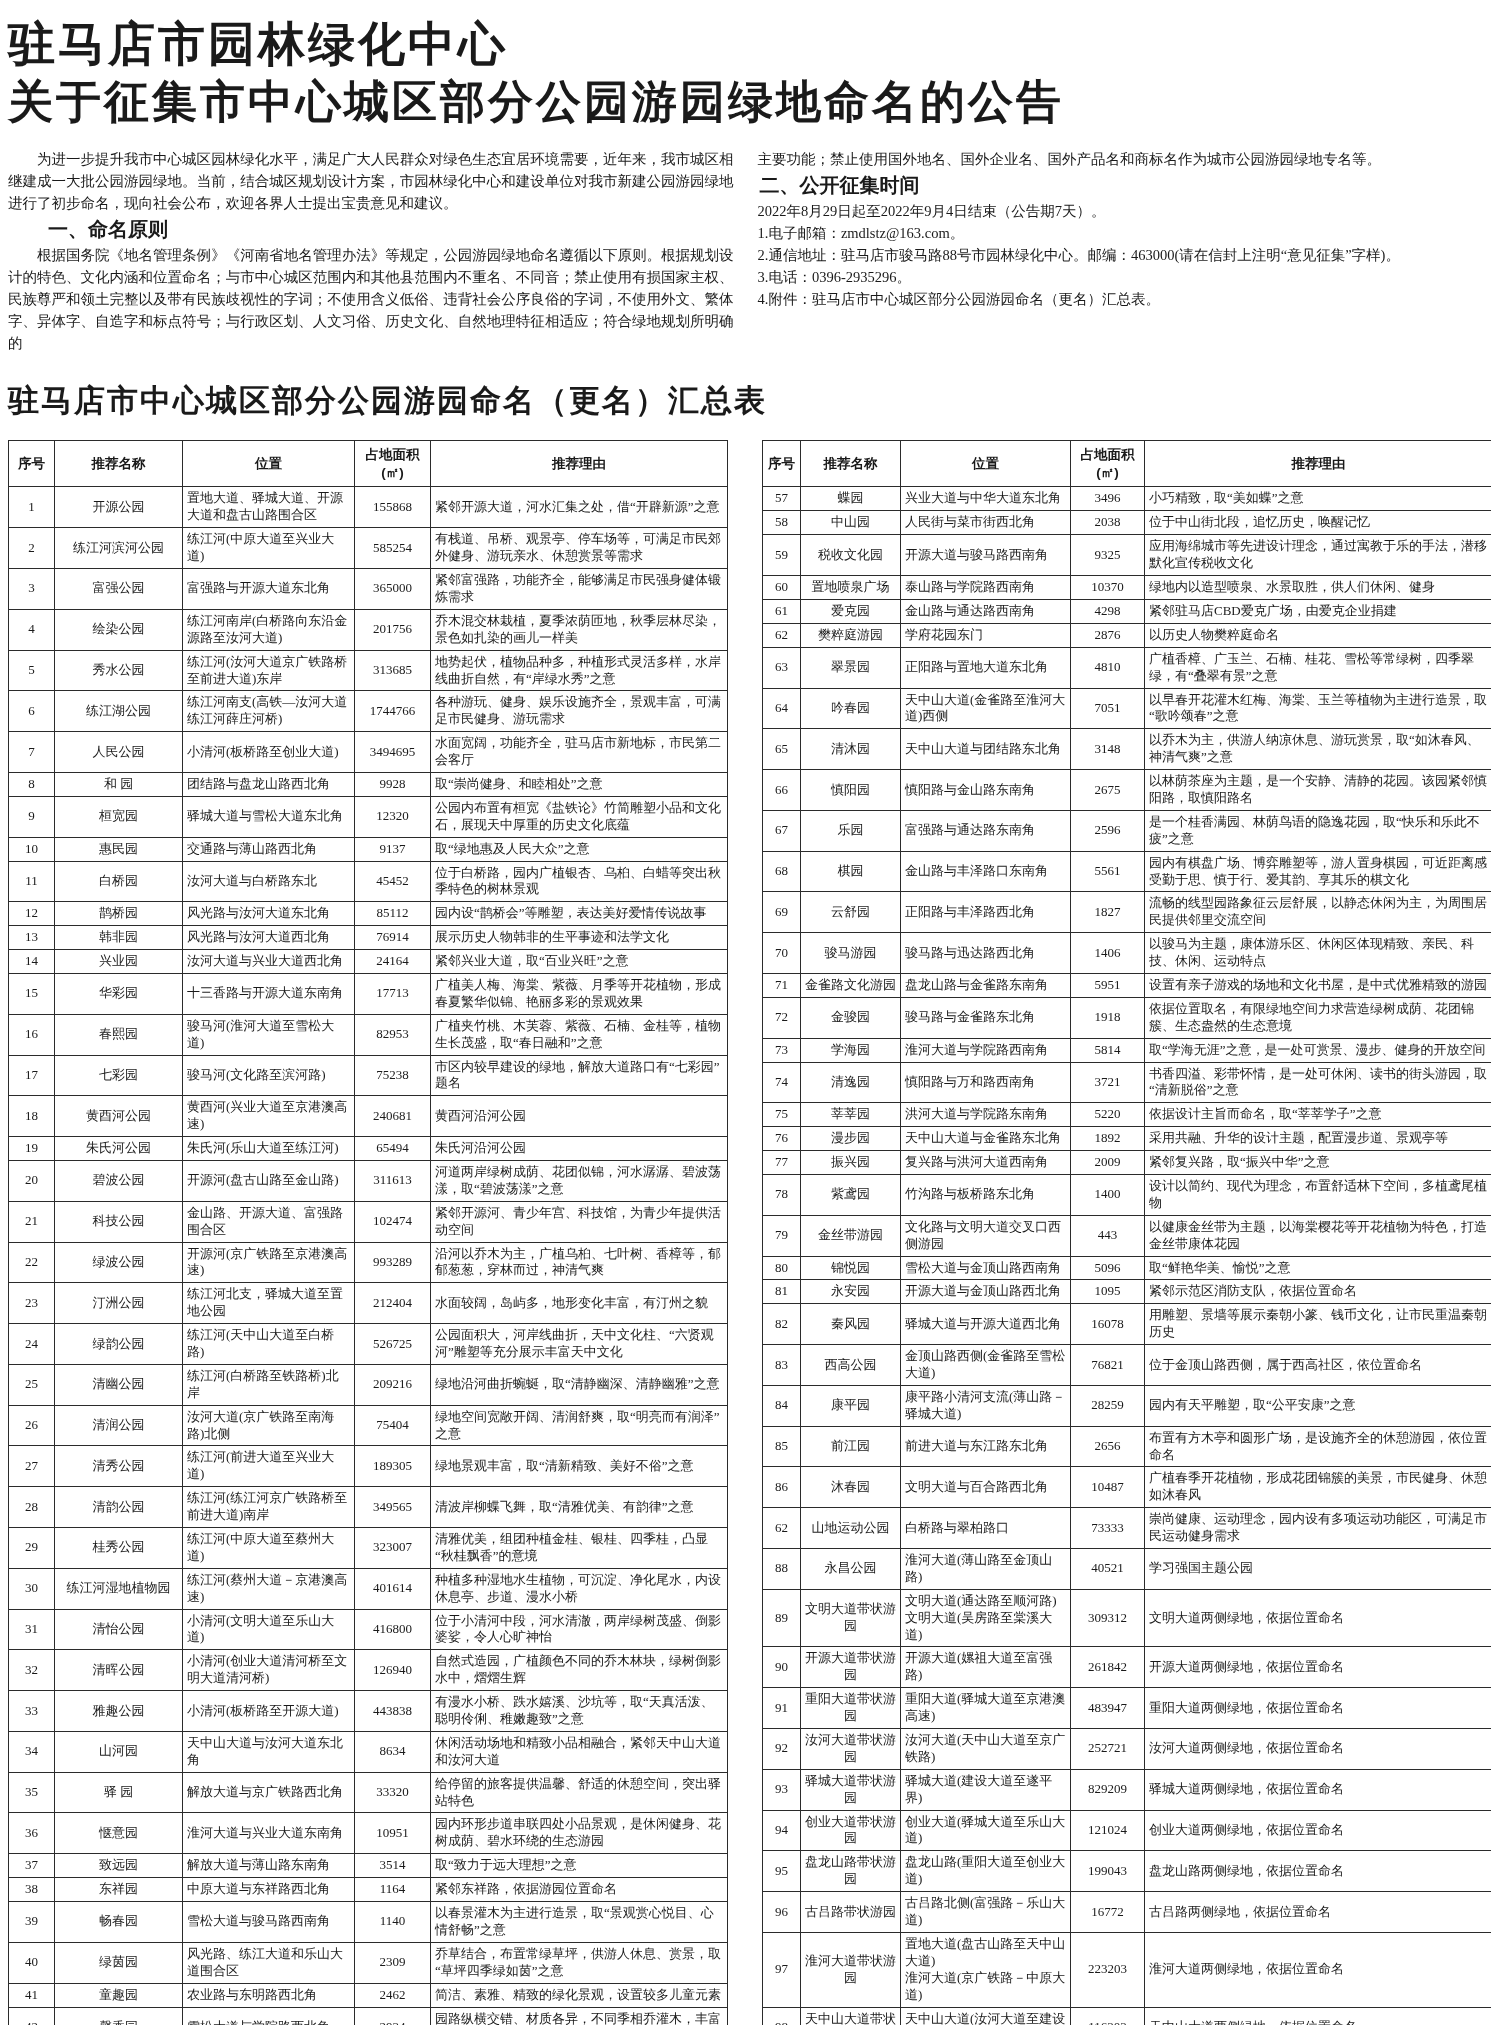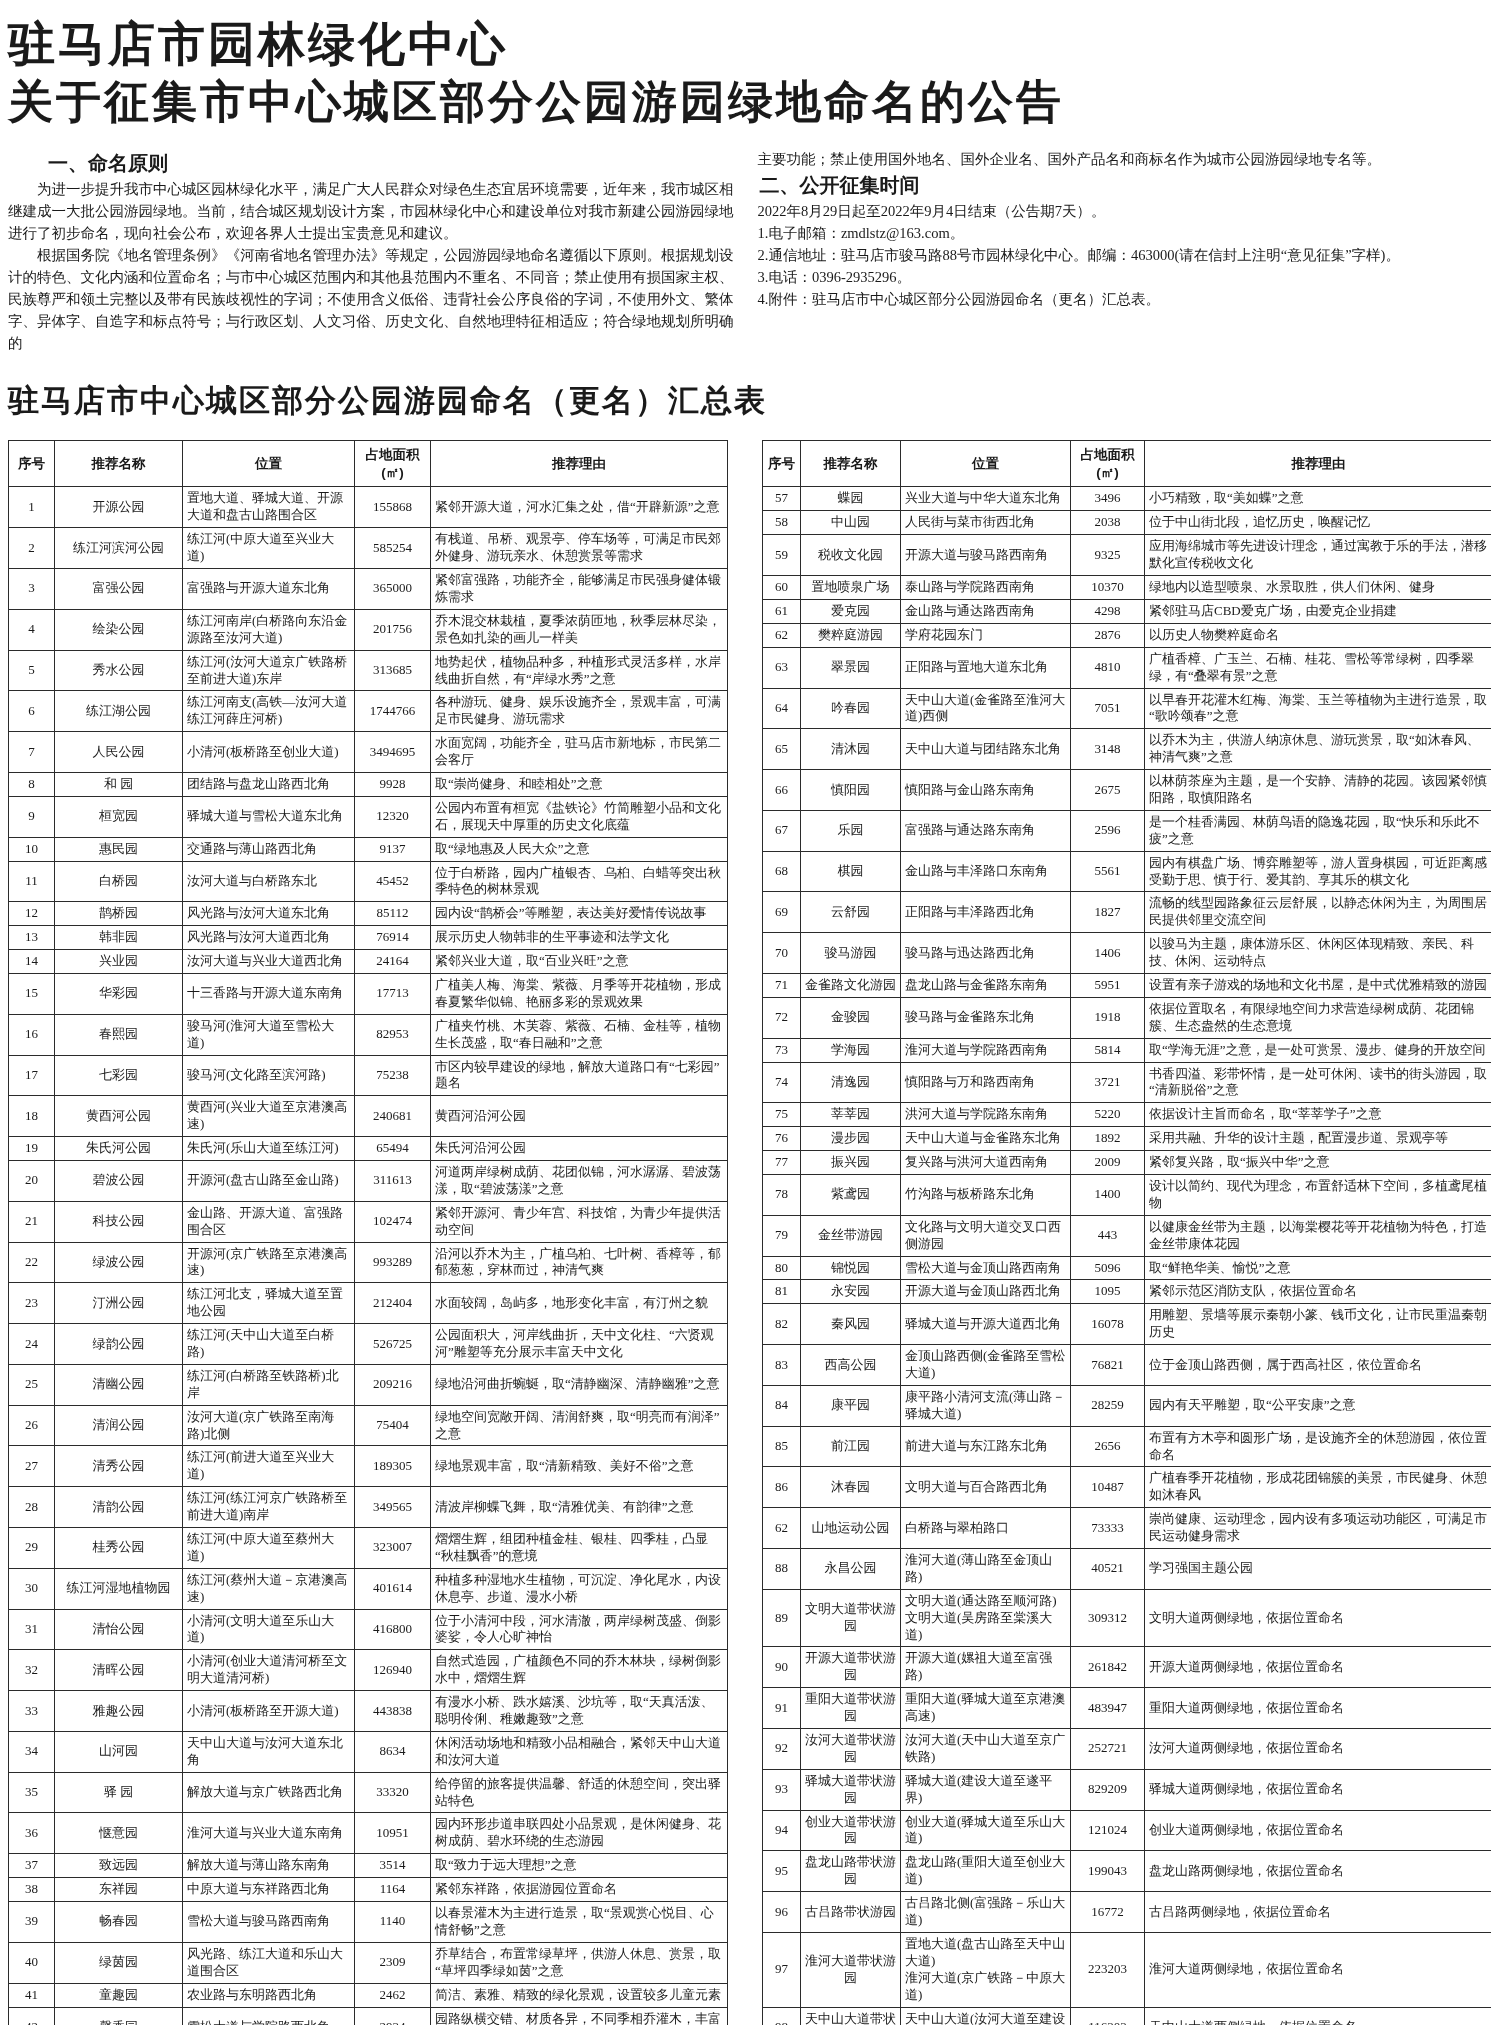--- a/index.html
+++ b/index.html
@@ -40,22 +40,22 @@
 
 <div class="page">
 
   <div class="doc-title">
     <div class="l1">驻马店市园林绿化中心</div>
     <div class="l2">关于征集市中心城区部分公园游园绿地命名的公告</div>
   </div>
 
   <div class="intro">
     <div class="col col-l">
+      <p class="indent">为进一步提升我市中心城区园林绿化水平，满足广大人民群众对绿色生态宜居环境需要，近年来，我市城区相继建成一大批公园游园绿地。当前，结合城区规划设计方案，市园林绿化中心和建设单位对我市新建公园游园绿地进行了初步命名，现向社会公布，欢迎各界人士提出宝贵意见和建议。</p>
       <p class="indent sec-head">一、命名原则</p>
-      <p class="indent">为进一步提升我市中心城区园林绿化水平，满足广大人民群众对绿色生态宜居环境需要，近年来，我市城区相继建成一大批公园游园绿地。当前，结合城区规划设计方案，市园林绿化中心和建设单位对我市新建公园游园绿地进行了初步命名，现向社会公布，欢迎各界人士提出宝贵意见和建议。</p>
       <p class="indent">根据国务院《地名管理条例》《河南省地名管理办法》等规定，公园游园绿地命名遵循以下原则。根据规划设计的特色、文化内涵和位置命名；与市中心城区范围内和其他县范围内不重名、不同音；禁止使用有损国家主权、民族尊严和领土完整以及带有民族歧视性的字词；不使用含义低俗、违背社会公序良俗的字词，不使用外文、繁体字、异体字、自造字和标点符号；与行政区划、人文习俗、历史文化、自然地理特征相适应；符合绿地规划所明确的</p>
     </div>
     <div class="col col-r">
       <p>主要功能；禁止使用国外地名、国外企业名、国外产品名和商标名作为城市公园游园绿地专名等。</p>
       <p class="sec-head">二、公开征集时间</p>
       <p>2022年8月29日起至2022年9月4日结束（公告期7天）。</p>
       <p>1.电子邮箱：zmdlstz@163.com。</p>
       <p>2.通信地址：驻马店市骏马路88号市园林绿化中心。邮编：463000(请在信封上注明“意见征集”字样)。</p>
       <p>3.电话：0396-2935296。</p>
       <p>4.附件：驻马店市中心城区部分公园游园命名（更名）汇总表。</p>
@@ -277,21 +277,21 @@
             <td class="c-name">清韵公园</td>
             <td class="c-loc">练江河(练江河京广铁路桥至前进大道)南岸</td>
             <td class="c-area">349565</td>
             <td class="c-reason">清波岸柳蝶飞舞，取“清雅优美、有韵律”之意</td>
           </tr>
           <tr>
             <td class="c-no">29</td>
             <td class="c-name">桂秀公园</td>
             <td class="c-loc">练江河(中原大道至蔡州大道)</td>
             <td class="c-area">323007</td>
-            <td class="c-reason">熠熠生辉，组团种植金桂、银桂、四季桂，凸显“秋桂飘香”的意境</td>
+            <td class="c-reason">清雅优美，组团种植金桂、银桂、四季桂，凸显“秋桂飘香”的意境</td>
           </tr>
           <tr>
             <td class="c-no">30</td>
             <td class="c-name">练江河湿地植物园</td>
             <td class="c-loc">练江河(蔡州大道－京港澳高速)</td>
             <td class="c-area">401614</td>
             <td class="c-reason">种植多种湿地水生植物，可沉淀、净化尾水，内设休息亭、步道、漫水小桥</td>
           </tr>
           <tr>
             <td class="c-no">31</td>

